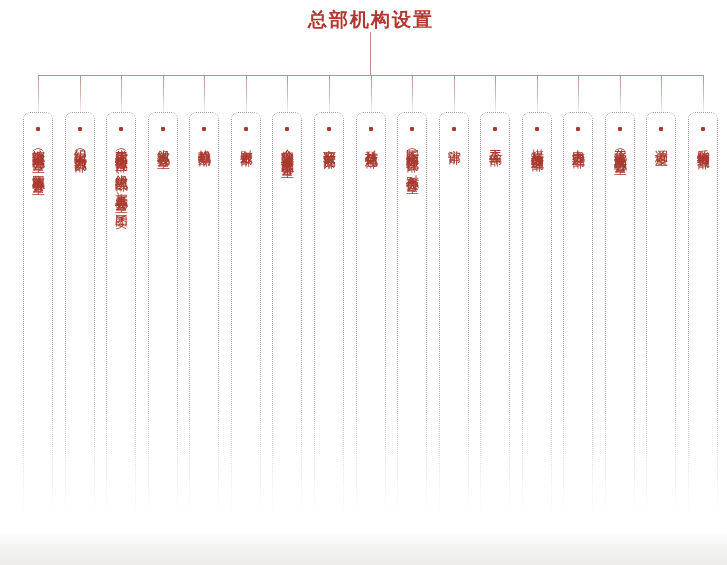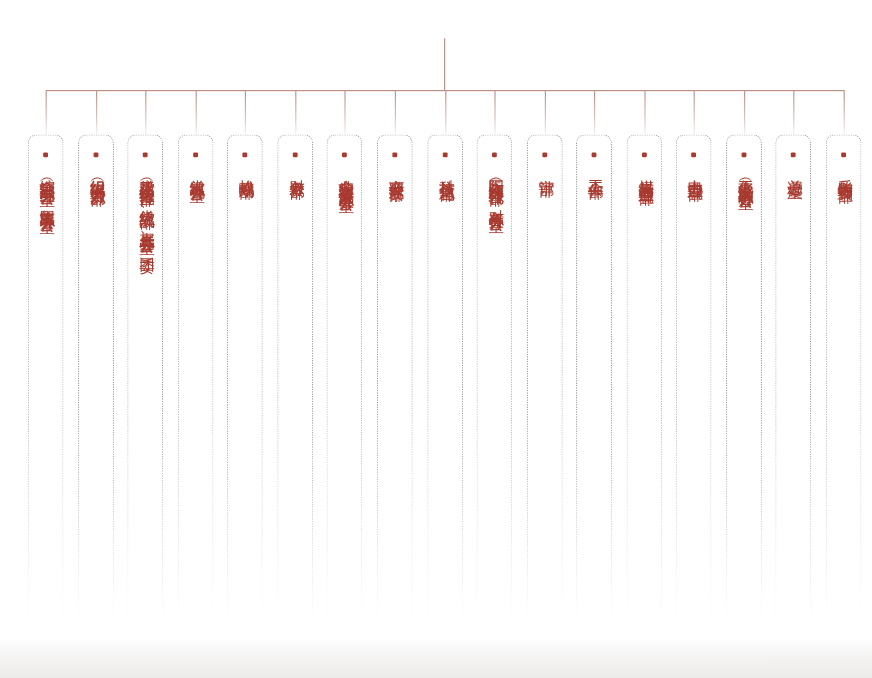--- a/index.html
+++ b/index.html
@@ -95,20 +95,21 @@
       rgba(140,132,126,0) 0%,
       rgba(140,132,126,0.10) 55%,
       rgba(140,132,126,0.16) 100%);
     pointer-events: none;
   }
 </style>
 </head>
 <body>
 
 <div id="stage" style="--title-red: #b23530; --label-red: #a93a30; --connector: #bb9189; --border-gray: #9f9f9f;">
+  <div class="chart-title">总部机构设置</div>
   <div class="title-drop"></div>
   <div class="h-line"></div>
   <div id="drops">
       <div class="drop" style="left: 38px;"></div>
       <div class="drop" style="left: 80px;"></div>
       <div class="drop" style="left: 121px;"></div>
       <div class="drop" style="left: 163px;"></div>
       <div class="drop" style="left: 204px;"></div>
       <div class="drop" style="left: 246px;"></div>
       <div class="drop" style="left: 287px;"></div>

